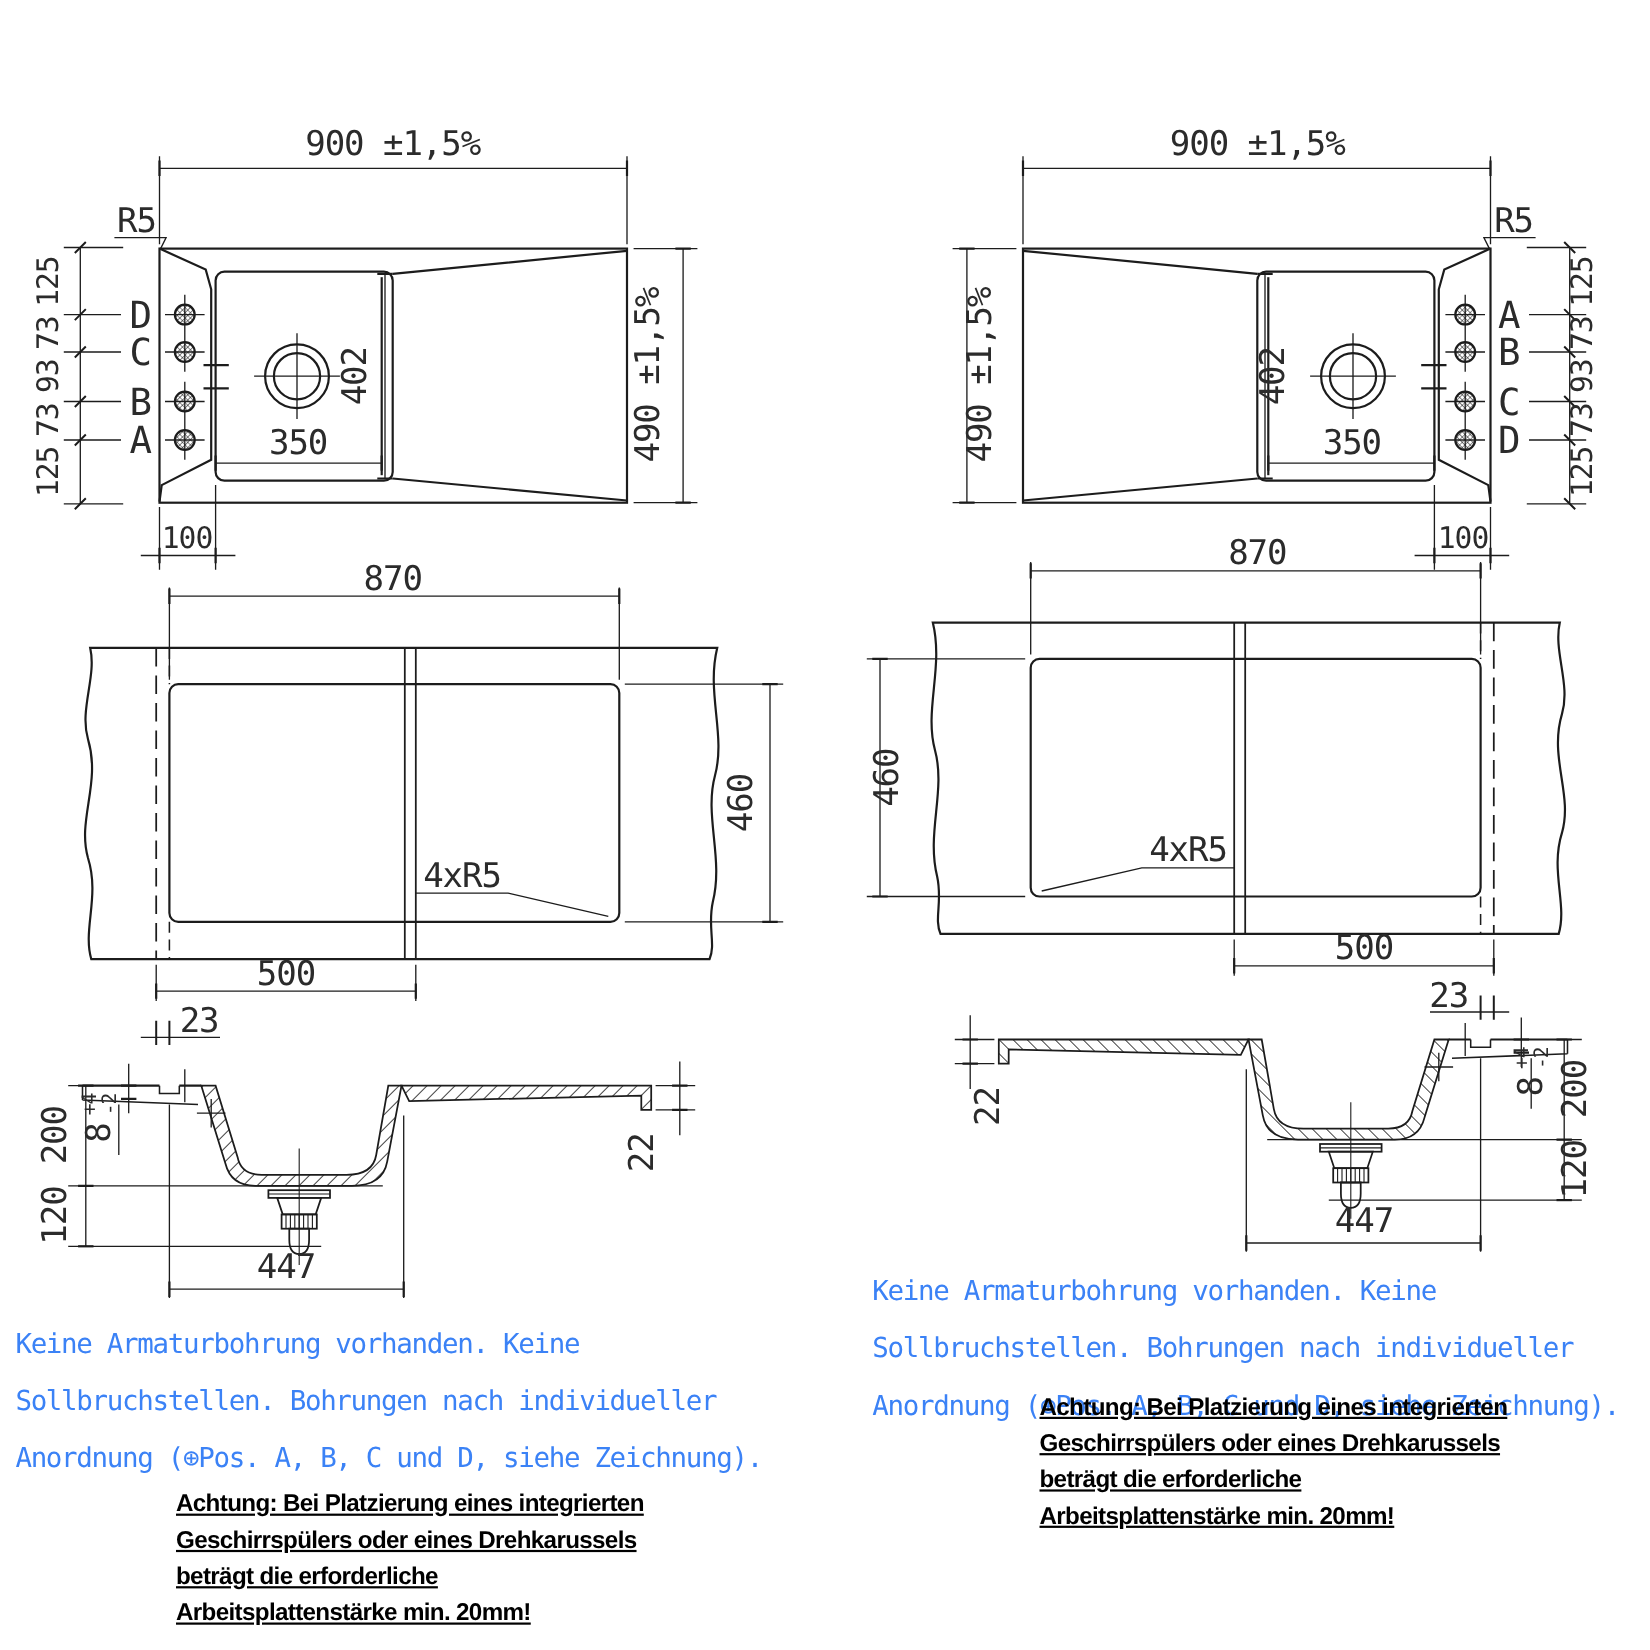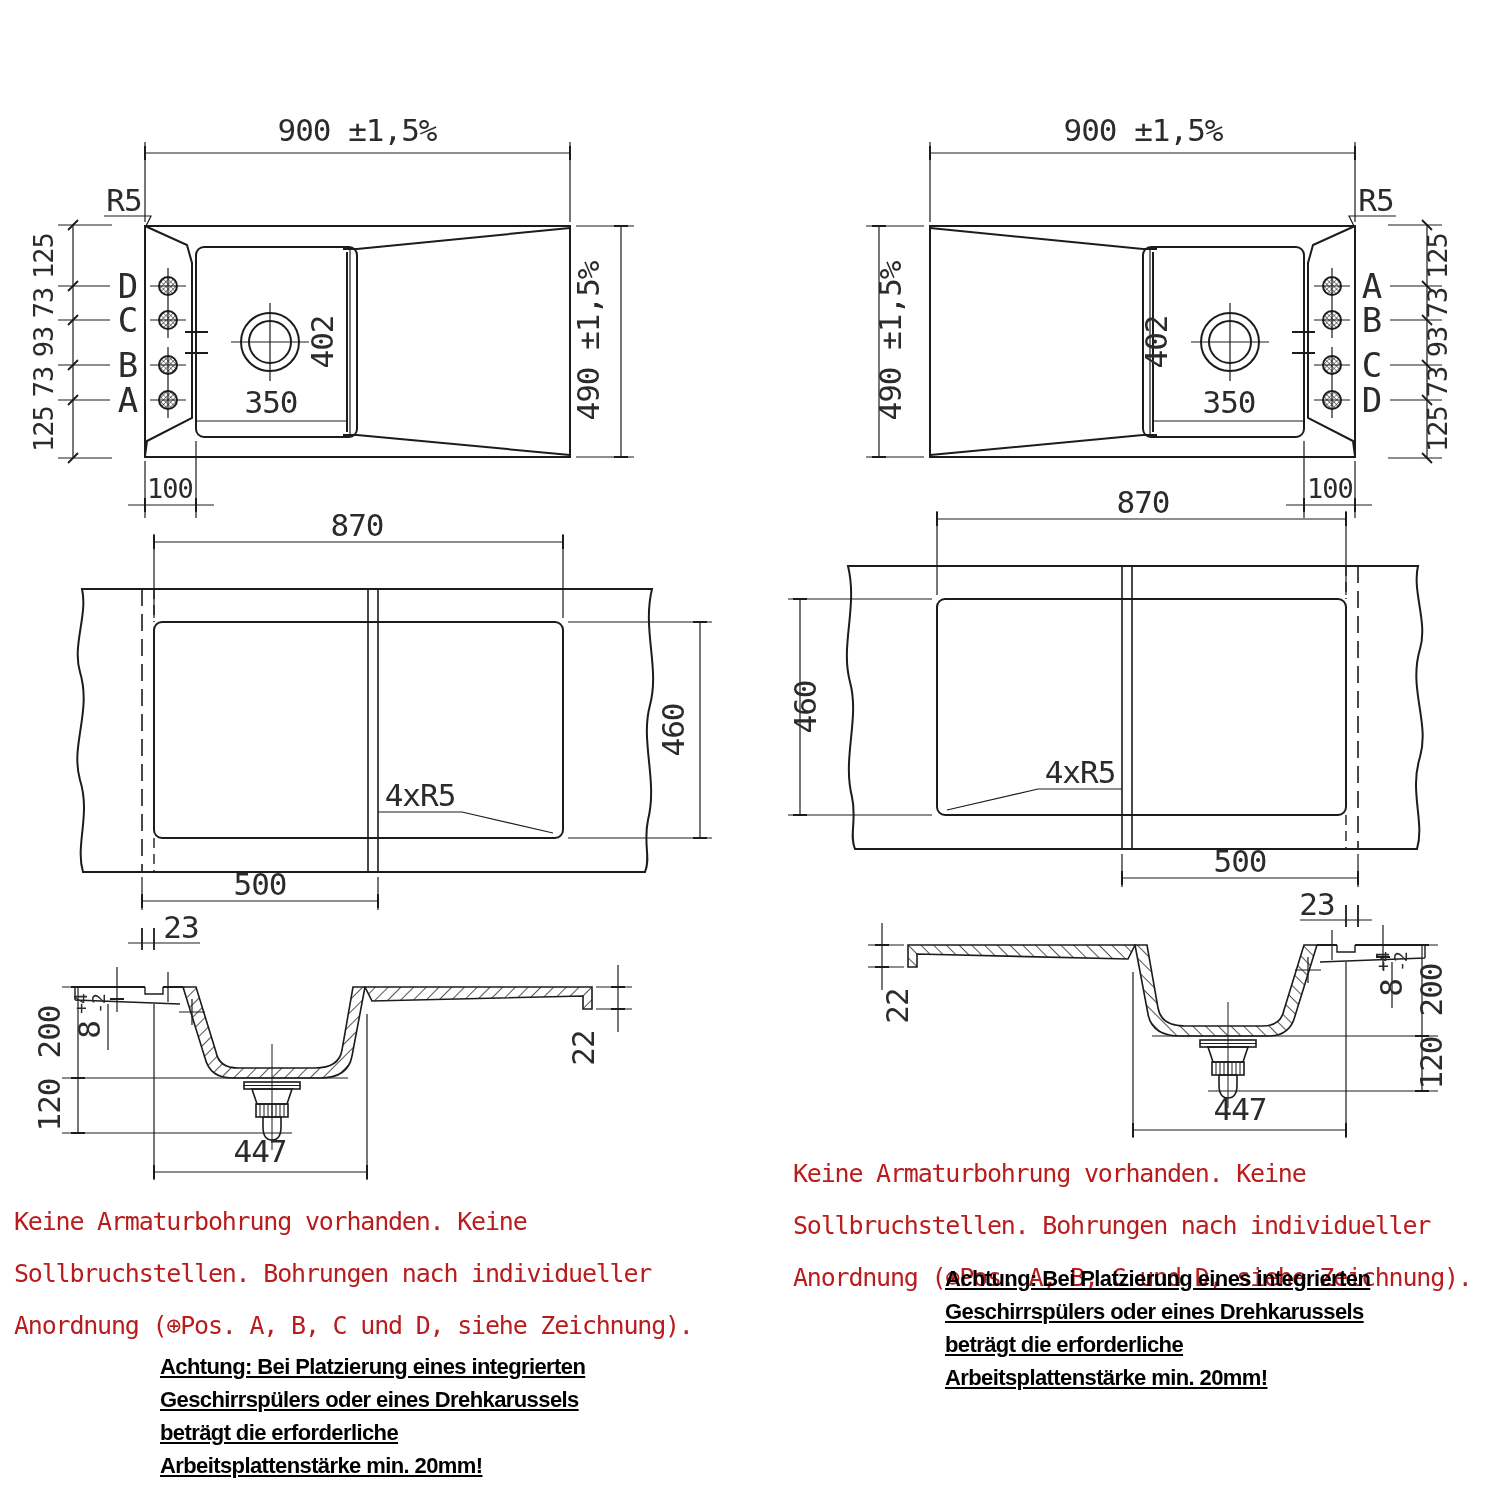--- a/index.html
+++ b/index.html
@@ -3,21 +3,21 @@
 <meta charset="utf-8">
 <style>
   html,body{margin:0;padding:0;background:#fff;width:1500px;height:1500px;overflow:hidden;}
   #stage{position:relative;width:1500px;height:1500px;background:#fff;border-radius:23px;}
   svg{position:absolute;left:0;top:0;}
   svg text{font-family:"DejaVu Sans Mono",monospace;fill:#2b2b2b;}
   .dim{font-size:31px;letter-spacing:-1px;}
   .dimsmall{font-size:27px;letter-spacing:-1px;}
   .tol{font-size:18px;letter-spacing:-1px;}
   .holelabel{font-size:34px;}
-  .note{position:absolute;font-family:"DejaVu Sans Mono",monospace;color:#b91c1c;
+  .note{position:absolute;font-family:"DejaVu Sans Mono",monospace;color:#3b82f6;
         font-size:25px;letter-spacing:-1.2px;line-height:52px;white-space:nowrap;}
   .warning{position:absolute;font-family:"Liberation Sans",sans-serif;color:#000;
         font-size:22px;font-weight:700;letter-spacing:-0.6px;line-height:33px;white-space:nowrap;text-decoration:underline;}
 </style>
 </head>
 <body>
 
 <div id="stage">
 
 <svg width="1500" height="1500" viewBox="0 0 1500 1500">

